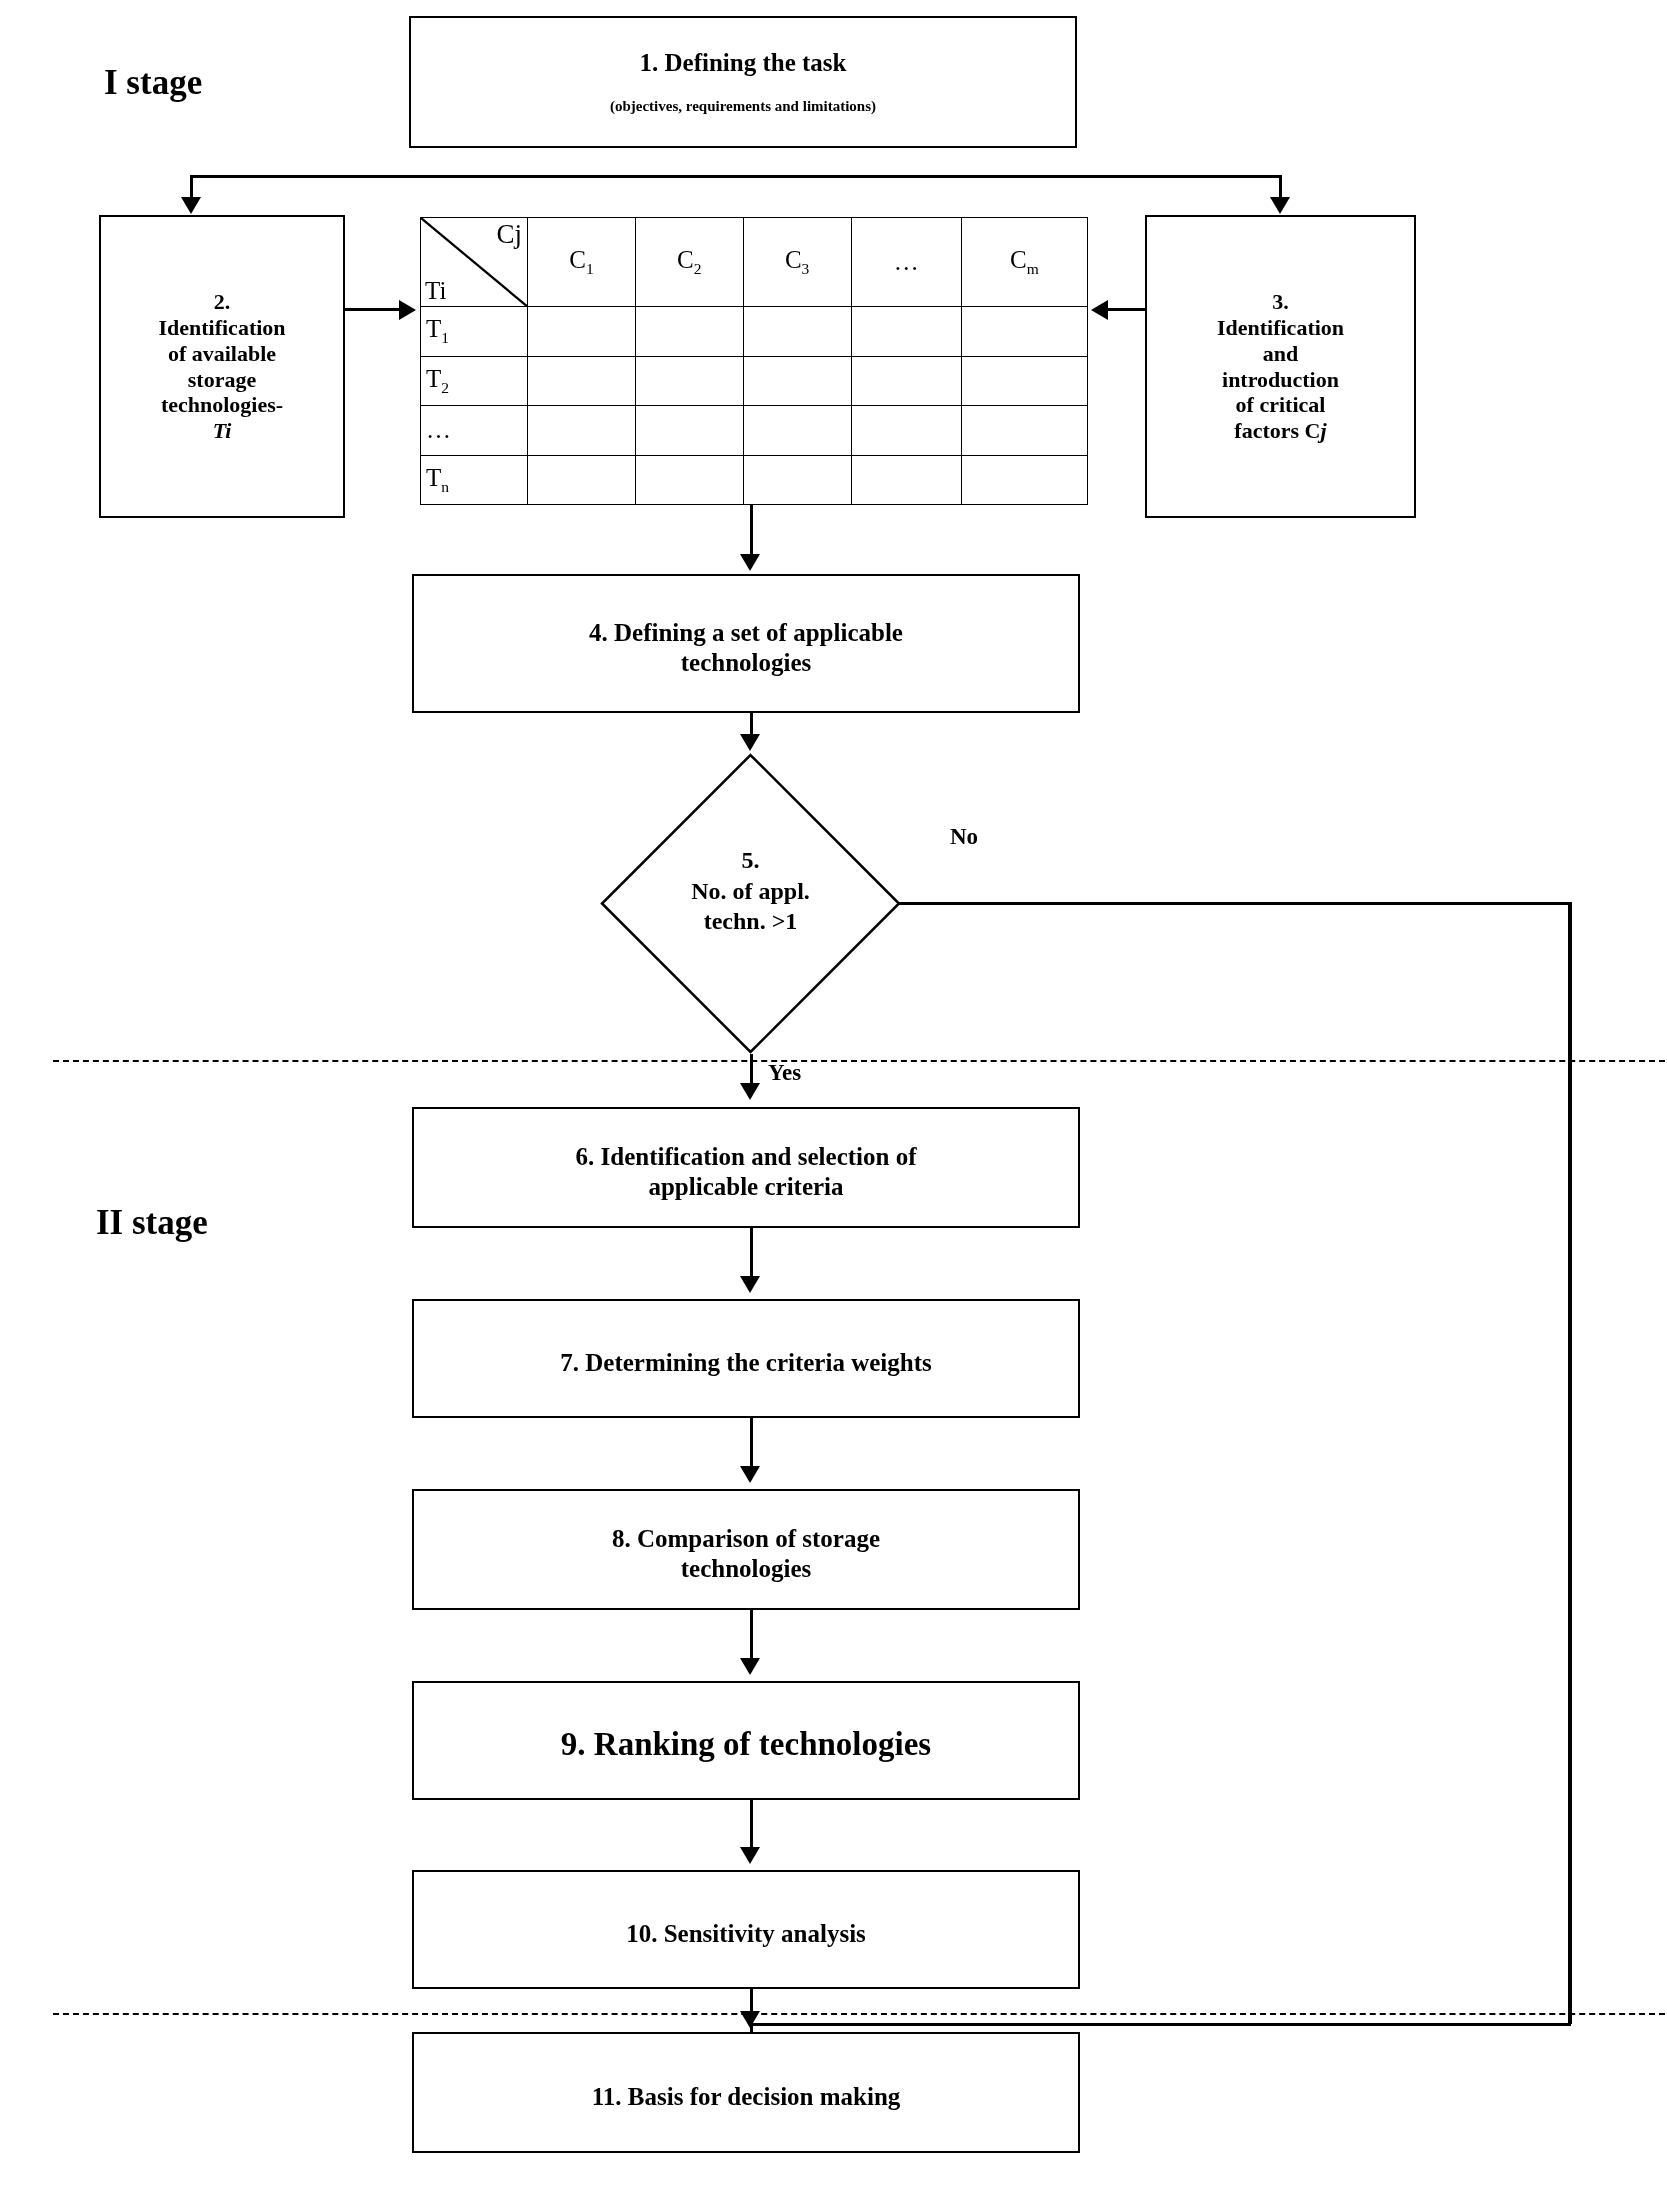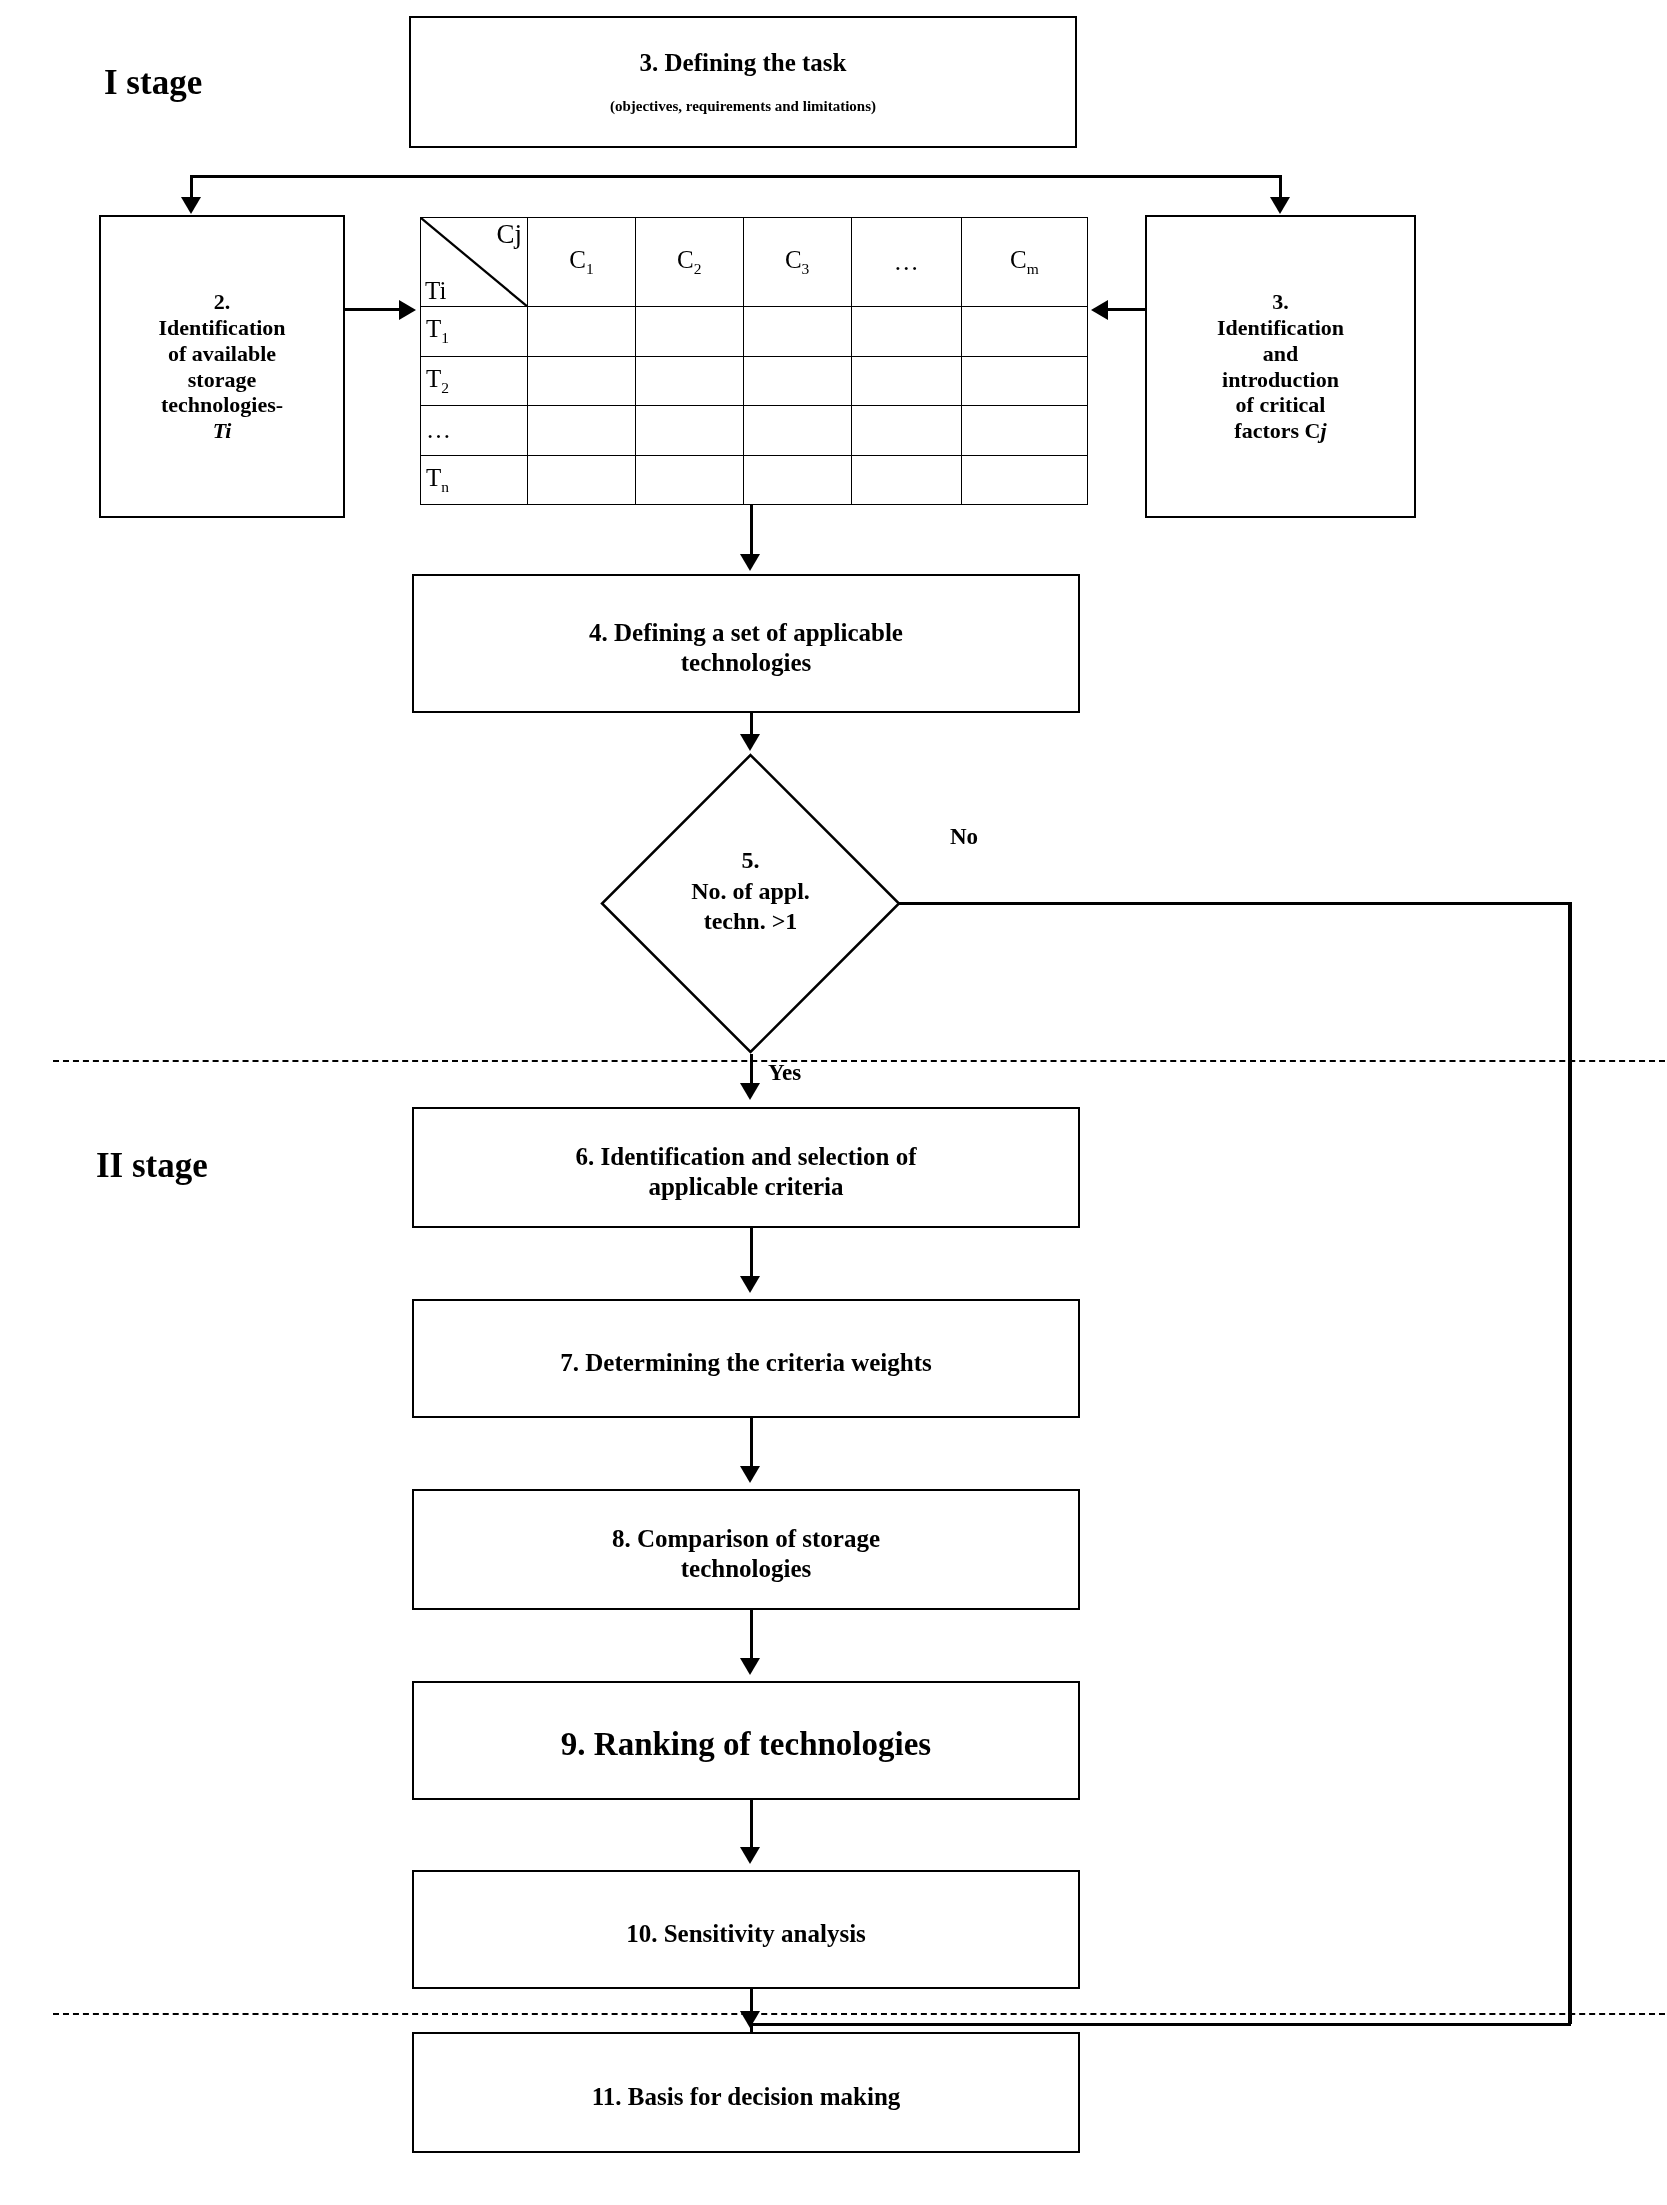--- a/index.html
+++ b/index.html
@@ -28,21 +28,21 @@
   .b9 {left:412px;top:1681px;width:668px;height:119px;font-size:33px;}
   .b10{left:412px;top:1870px;width:668px;height:119px;font-size:25px;}
   .b11{left:412px;top:2032px;width:668px;height:121px;font-size:25px;}
 
   .boxtext{white-space:pre-line;margin-top:8px;}
   .ital{font-style:italic;}
 
   
   .stage-label{position:absolute;font-size:35px;font-weight:bold;}
   .stage1{left:104px;top:63px;}
-  .stage2{left:96px;top:1146px;}
+  .stage2{left:96px;top:1203px;}
 
   
   .matrix{position:absolute;left:420px;top:217px;width:668px;height:288px;
           border-collapse:collapse;background:#fff;}
   .matrix td{border:1.5px solid #000;padding:0;font-size:25px;text-align:center;
              vertical-align:middle;font-family:"Liberation Serif",serif;}
   .matrix td.rowhdr{text-align:left;padding-left:5px;}
   .matrix tr.hdr td{height:73px;}
   .matrix tr.body td{height:40px;}
   .mcorner{position:relative;width:106px;}
@@ -80,21 +80,21 @@
 </style>
 </head>
 <body>
 
 <div class="stage">
 
   <div class="stage-label stage1">I stage</div>
   <div class="stage-label stage2">II stage</div>
 
   <div class="box b1">
-    <div>3. Defining the task</div>
+    <div>1. Defining the task</div>
     <div class="sub">(objectives, requirements and limitations)</div>
   </div>
 
   <div class="ln hl" style="left:190px;top:175px;width:1092px;"></div>
 
   <div class="ln vl" style="left:190px;top:175px;height:23px;"></div>
   <div class="arrow-d" style="left:181px;top:197px;"></div>
 
   <div class="ln vl" style="left:1279px;top:175px;height:23px;"></div>
   <div class="arrow-d" style="left:1270px;top:197px;"></div>

